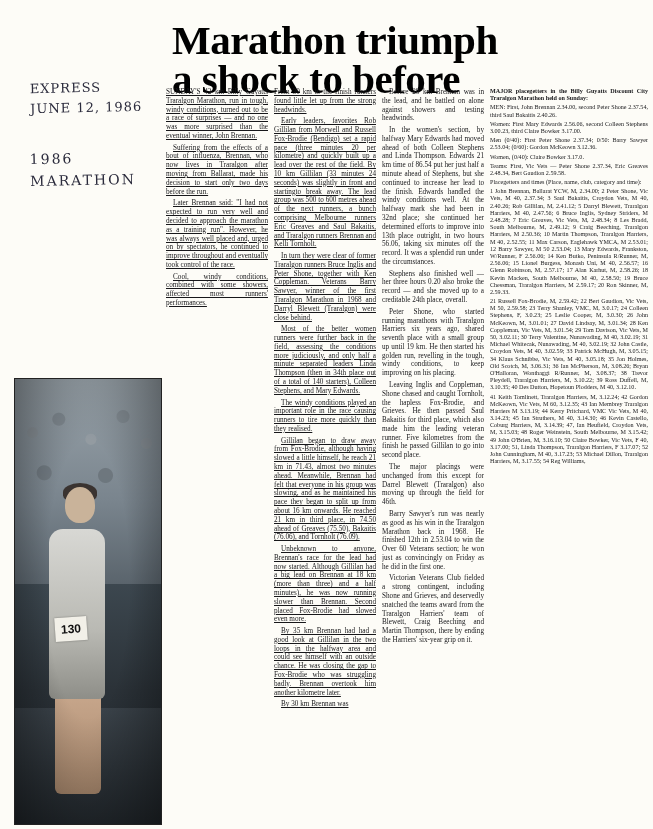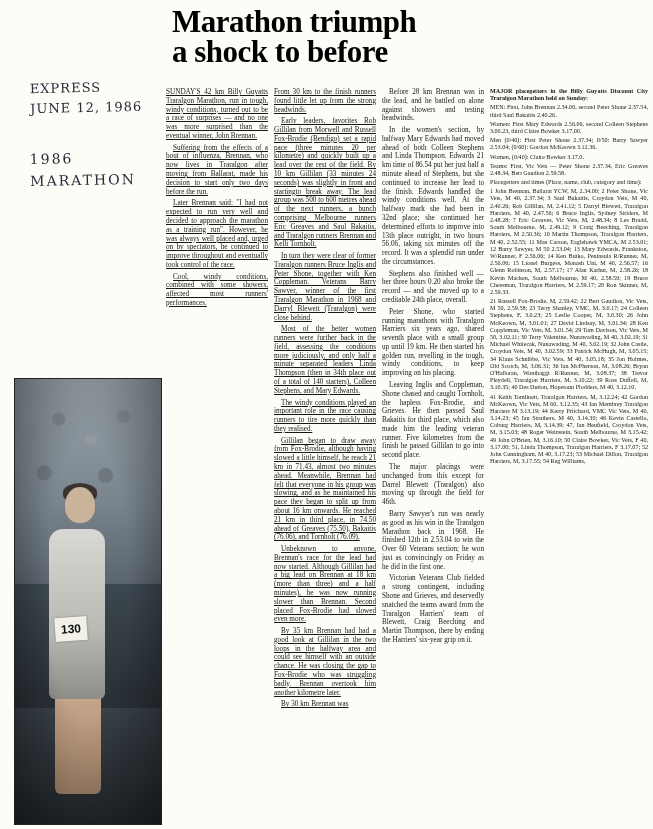--- a/index.html
+++ b/index.html
@@ -30,25 +30,25 @@
     font-size: 13px;
     transform: rotate(-1.2deg);
   }
   #hand-date { left: 30px; top: 78px; }
   #hand-year { left: 30px; top: 148px; font-size: 14px; letter-spacing: 2px; }
 
   
   .headline {
     position: absolute;
     left: 172px;
-    top: 7px;
+    top: 21px;
     width: 478px;
     font-family: "Liberation Serif", serif;
     font-weight: bold;
-    font-size: 31px;
+    font-size: 41px;
     line-height: 0.96;
     letter-spacing: -0.5px;
     color: #000;
   }
   .headline .l2 { display: block; }
 
   
   .cols {
     position: absolute;
     left: 166px;

